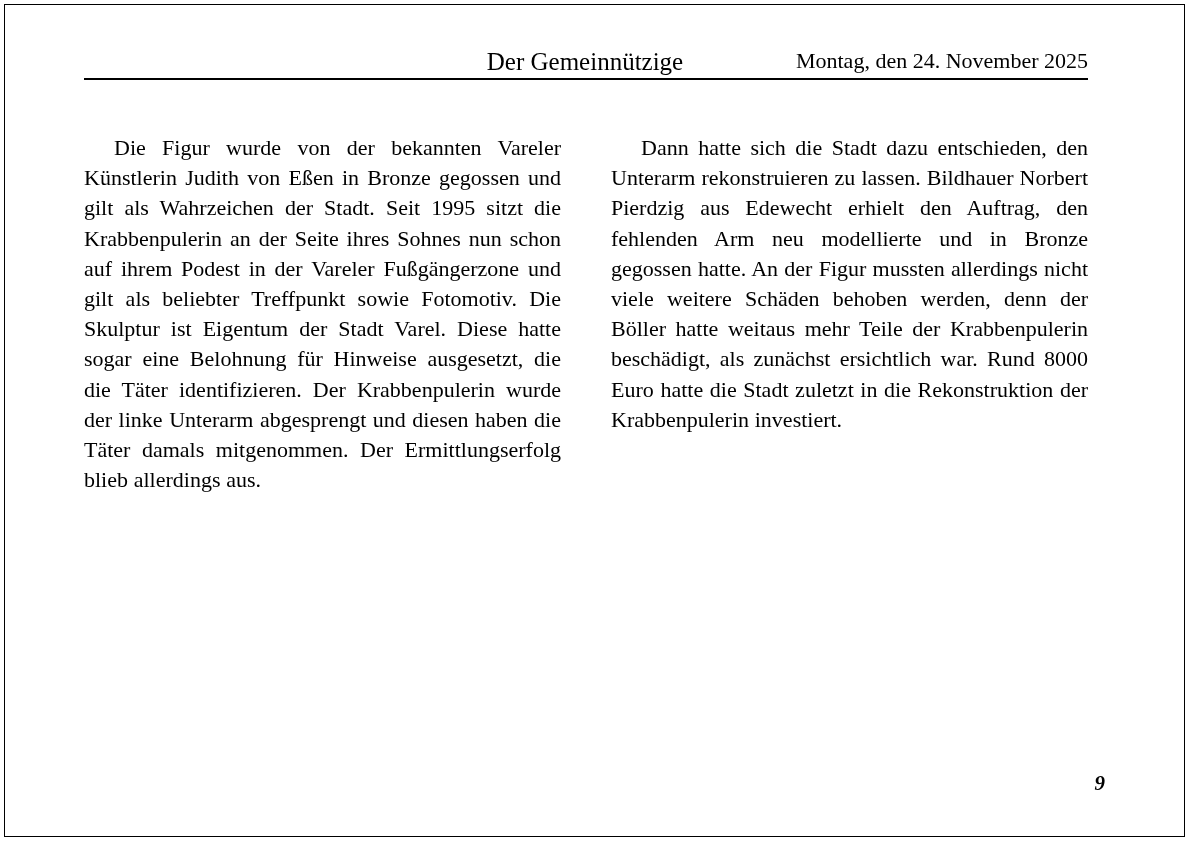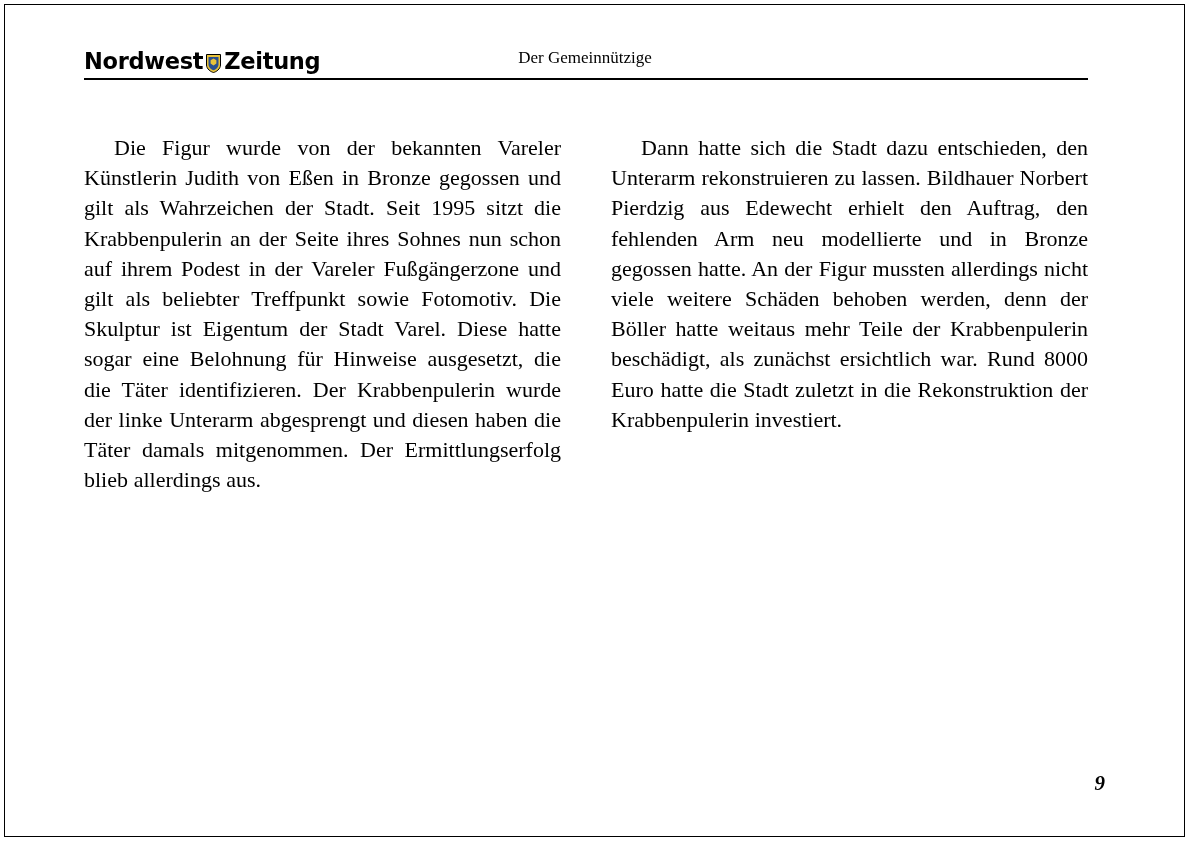--- a/index.html
+++ b/index.html
@@ -59,21 +59,21 @@
     margin: 0 3px 0 3px;
     position: relative;
     top: 2px;
   }
   .crest svg { display: block; }
   .masthead-center {
     position: absolute;
     left: 0;
     right: 2px;
     text-align: center;
-    font-size: 17px;
+    font-size: 25px;
     font-family: "Liberation Serif", serif;
     pointer-events: none;
   }
   .masthead-right {
     font-size: 22px;
     font-family: "Liberation Serif", serif;
     white-space: nowrap;
     margin-left: auto;
     z-index: 2;
   }
@@ -110,32 +110,22 @@
 </style>
 </head>
 <body>
 
 <div class="page">
   <div class="page-border"></div>
 
   <div class="content">
 
     <div class="masthead">
-      <div class="masthead-left">
-        <span class="nw-word">Nordwest</span>
-        <span class="crest">
-          <svg viewBox="0 0 15 19" width="15" height="19" aria-hidden="true">
-            <path d="M0.5 0.5 H14.5 V11 C14.5 15 10 18 7.5 18.5 C5 18 0.5 15 0.5 11 Z" fill="#e8c23a" stroke="#000" stroke-width="1"></path>
-            <path d="M2.5 3 H12.5 V10.5 C12.5 13.3 9.6 15.6 7.5 16.3 C5.4 15.6 2.5 13.3 2.5 10.5 Z" fill="#2a4f8f"></path>
-            <path d="M4.6 6.2 L7.5 4.6 L10.4 6.2 L10.4 9.6 L7.5 11.4 L4.6 9.6 Z" fill="#e8c23a"></path>
-          </svg>
-        </span>
-        <span class="nw-word">Zeitung</span>
-      </div>
       <div class="masthead-center">Der Gemeinnützige</div>
+      <div class="masthead-right">Montag, den 24. November 2025</div>
     </div>
 
     <div class="columns">
       <div class="col">
         <p>Die Figur wurde von der bekannten Vareler Künstlerin Judith von Eßen in Bronze gegossen und gilt als Wahrzeichen der Stadt. Seit 1995 sitzt die Krabbenpulerin an der Seite ihres Sohnes nun schon auf ihrem Podest in der Vareler Fußgängerzone und gilt als beliebter Treffpunkt sowie Fotomotiv. Die Skulptur ist Eigentum der Stadt Varel. Diese hatte sogar eine Belohnung für Hinweise ausgesetzt, die die Täter identifizieren. Der Krabbenpulerin wurde der linke Unterarm abgesprengt und diesen haben die Täter damals mitgenommen. Der Ermittlungserfolg blieb allerdings aus.</p>
       </div>
       <div class="col">
         <p>Dann hatte sich die Stadt dazu entschieden, den Unterarm rekonstruieren zu lassen. Bildhauer Norbert Pierdzig aus Edewecht erhielt den Auftrag, den fehlenden Arm neu modellierte und in Bronze gegossen hatte. An der Figur mussten allerdings nicht viele weitere Schäden behoben werden, denn der Böller hatte weitaus mehr Teile der Krabbenpulerin beschädigt, als zunächst ersichtlich war. Rund 8000 Euro hatte die Stadt zuletzt in die Rekonstruktion der Krabbenpulerin investiert.</p>
       </div>
     </div>

